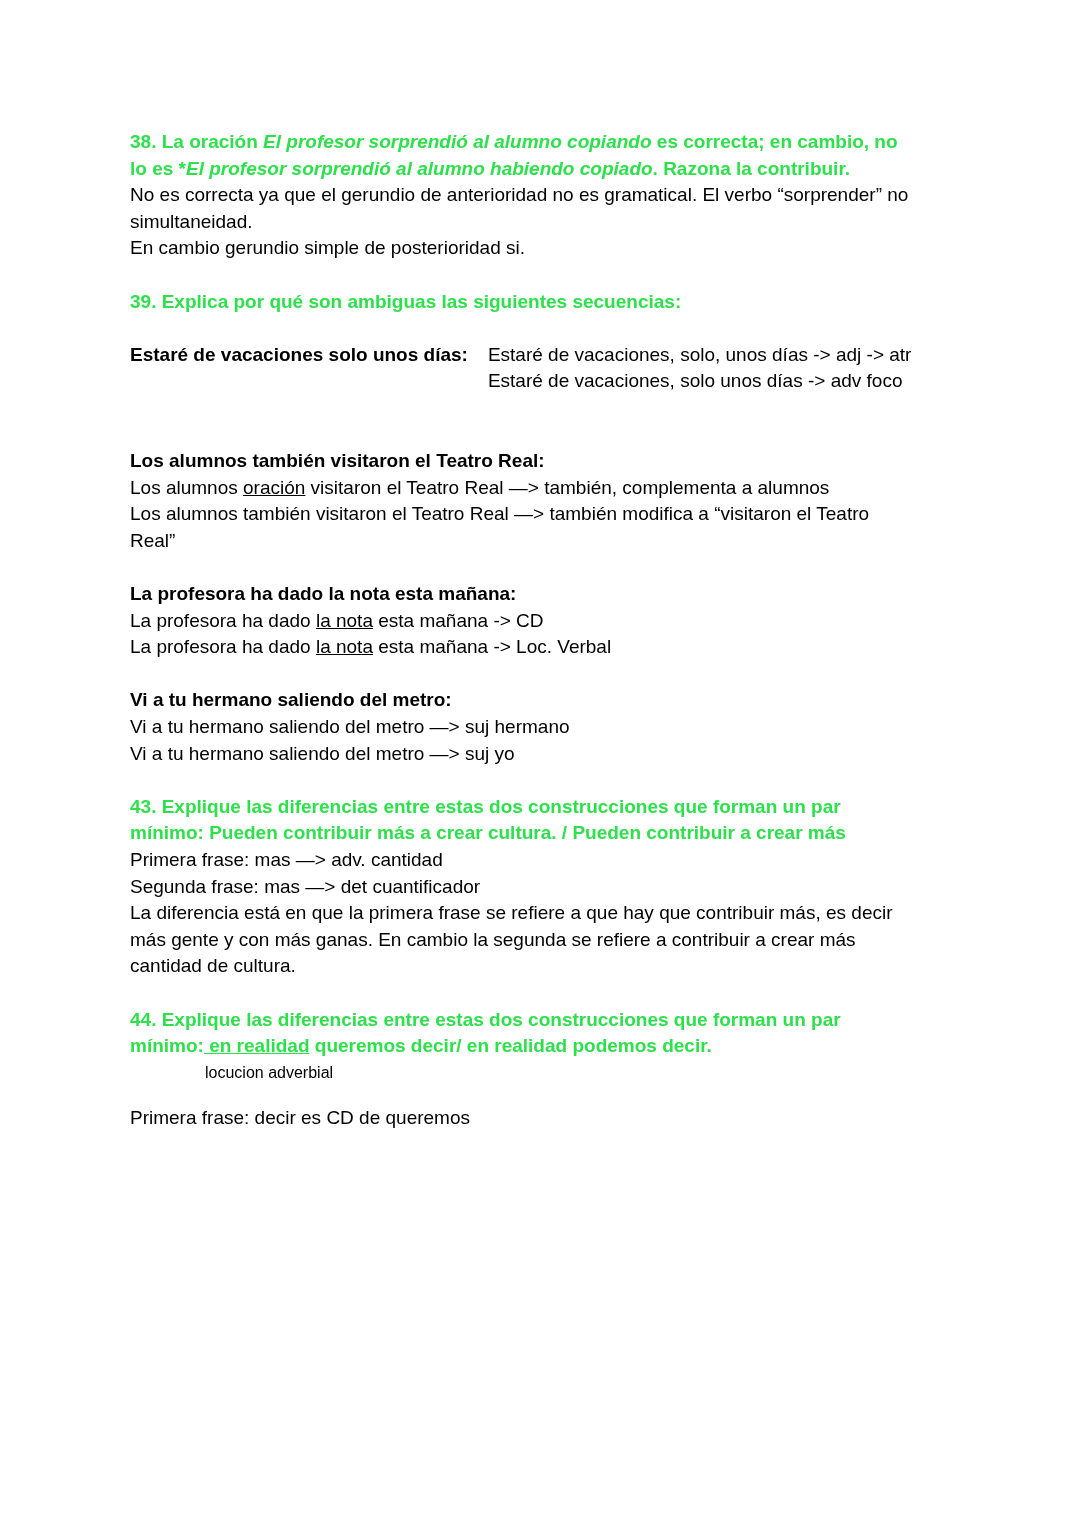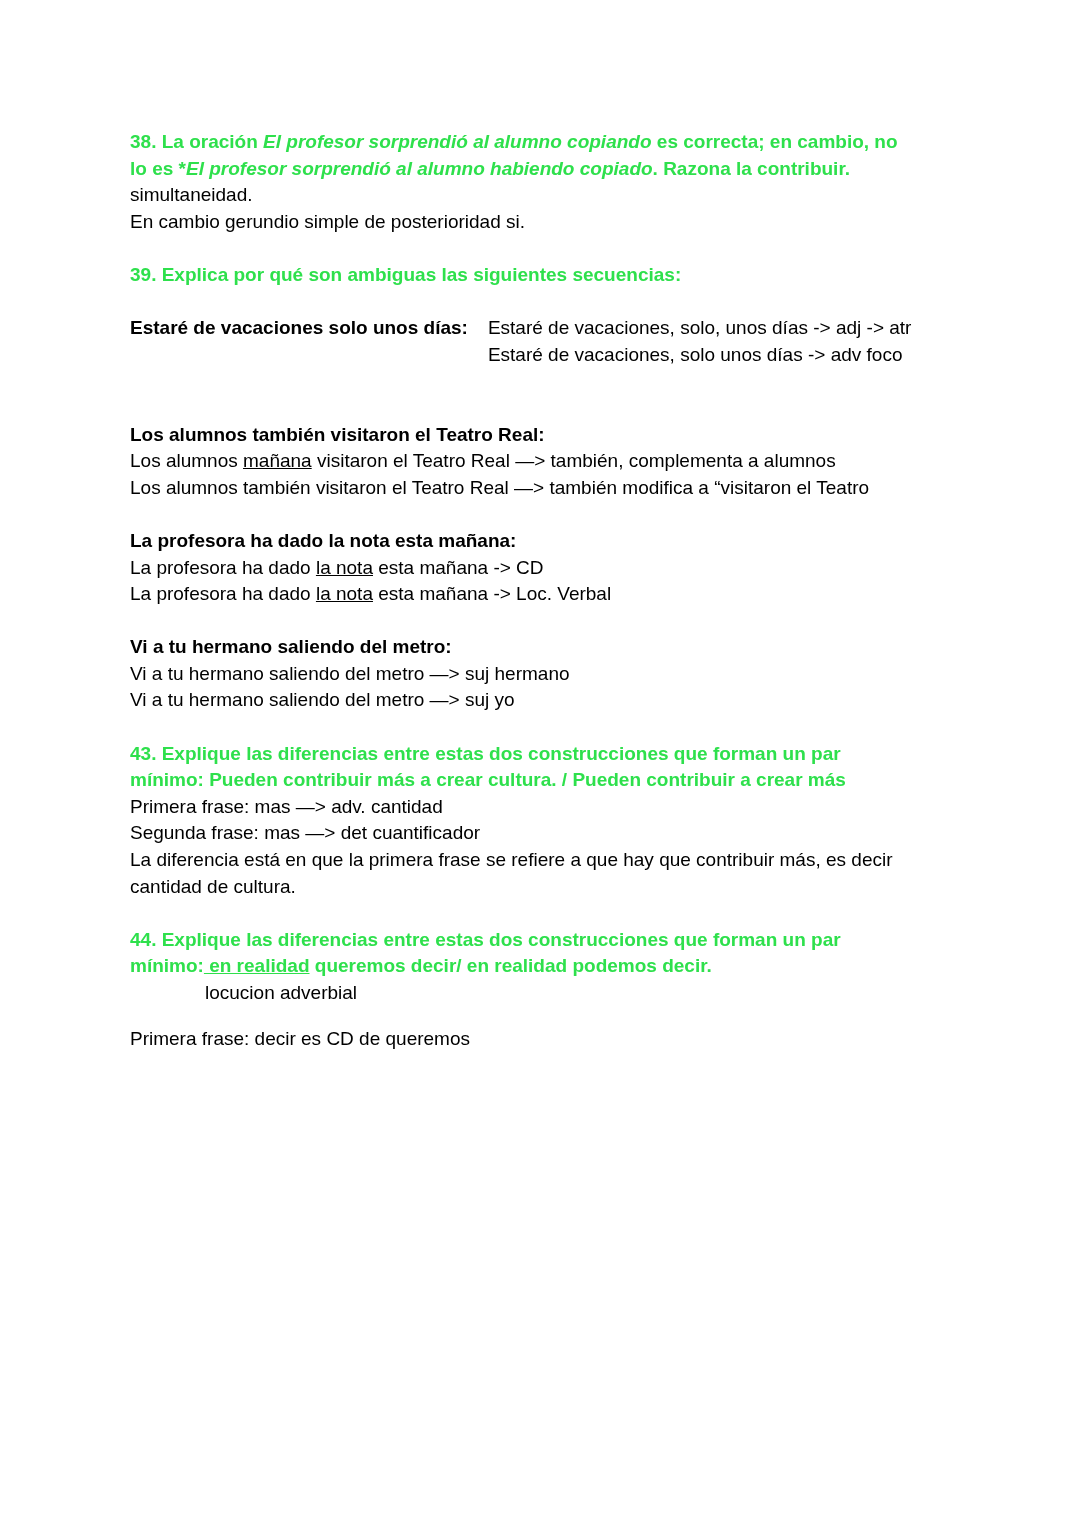--- a/index.html
+++ b/index.html
@@ -21,37 +21,38 @@
   }
   .line { white-space:nowrap; }
   .green { color:var(--green,#2ee04c); font-weight:700; }
   .i { font-style:italic; }
   .b { font-weight:700; }
   .u { text-decoration:underline; }
   .sp1 { height:26.6px; }
   .sp2 { height:53.2px; }
   .spn { height:19px; }
   .note {
-    font-size:19px;
+    font-size:16px;
     line-height:26.6px;
     padding-left:75px;
     color:#000000;
   }
   .hang-row { display:flex; }
   .hang-label { font-weight:700; white-space:nowrap; margin-right:20px; }
 </style>
 </head>
 <body style="background: rgb(255, 255, 255);">
 
 <div class="page">
   <div class="content">
 
     <div>
       <div class="line green"><span>38. La oración </span><span class="i">El profesor sorprendió al alumno copiando</span><span> es correcta; en cambio, no</span></div>
       <div class="line green"><span>lo es *</span><span class="i">El profesor sorprendió al alumno habiendo copiado</span><span>. Razona la contribuir.</span></div>
+      <div class="line">No es correcta ya que el gerundio de anterioridad no es gramatical. El verbo “sorprender” no</div>
       <div class="line">simultaneidad.</div>
       <div class="line">En cambio gerundio simple de posterioridad si.</div>
     </div>
 
     <div class="sp1"></div>
 
     <div>
       <div class="line green">39. Explica por qué son ambiguas las siguientes secuencias:</div>
       <div class="sp1"></div>
       <div class="hang-row">
@@ -59,22 +60,23 @@
         <div>
           <div class="line">Estaré de vacaciones, solo, unos días -&gt; adj -&gt; atr</div>
           <div class="line">Estaré de vacaciones, solo unos días -&gt; adv foco</div>
         </div>
       </div>
 
       <div class="sp2"></div>
 
       <div>
         <div class="line b">Los alumnos también visitaron el Teatro Real:</div>
-        <div class="line"><span>Los alumnos </span><span class="u">mañana</span><span> visitaron el Teatro Real —&gt; también, complementa a alumnos</span></div>
+        <div class="line"><span>Los alumnos </span><span class="u">oración</span><span> visitaron el Teatro Real —&gt; también, complementa a alumnos</span></div>
         <div class="line">Los alumnos también visitaron el Teatro Real —&gt; también modifica a “visitaron el Teatro</div>
+        <div class="line">Real”</div>
       </div>
 
       <div class="sp1"></div>
 
       <div>
         <div class="line b">La profesora ha dado la nota esta mañana:</div>
         <div class="line"><span>La profesora ha dado </span><span class="u">la nota</span><span> esta mañana -&gt; CD</span></div>
         <div class="line"><span>La profesora ha dado </span><span class="u">la nota</span><span> esta mañana -&gt; Loc. Verbal</span></div>
       </div>
 
@@ -88,20 +90,21 @@
     </div>
 
     <div class="sp1"></div>
 
     <div>
       <div class="line green">43. Explique las diferencias entre estas dos construcciones que forman un par</div>
       <div class="line green">mínimo: Pueden contribuir más a crear cultura. / Pueden contribuir a crear más</div>
       <div class="line">Primera frase: mas —&gt; adv. cantidad</div>
       <div class="line">Segunda frase: mas —&gt; det cuantificador</div>
       <div class="line">La diferencia está en que la primera frase se refiere a que hay que contribuir más, es decir</div>
+      <div class="line">más gente y con más ganas. En cambio la segunda se refiere a contribuir a crear más</div>
       <div class="line">cantidad de cultura.</div>
     </div>
 
     <div class="sp1"></div>
 
     <div>
       <div class="line green">44. Explique las diferencias entre estas dos construcciones que forman un par</div>
       <div class="line green"><span>mínimo:</span><span class="u"> en realidad</span><span> queremos decir/ en realidad podemos decir.</span></div>
       <div class="note line">locucion adverbial</div>
       <div class="spn"></div>

